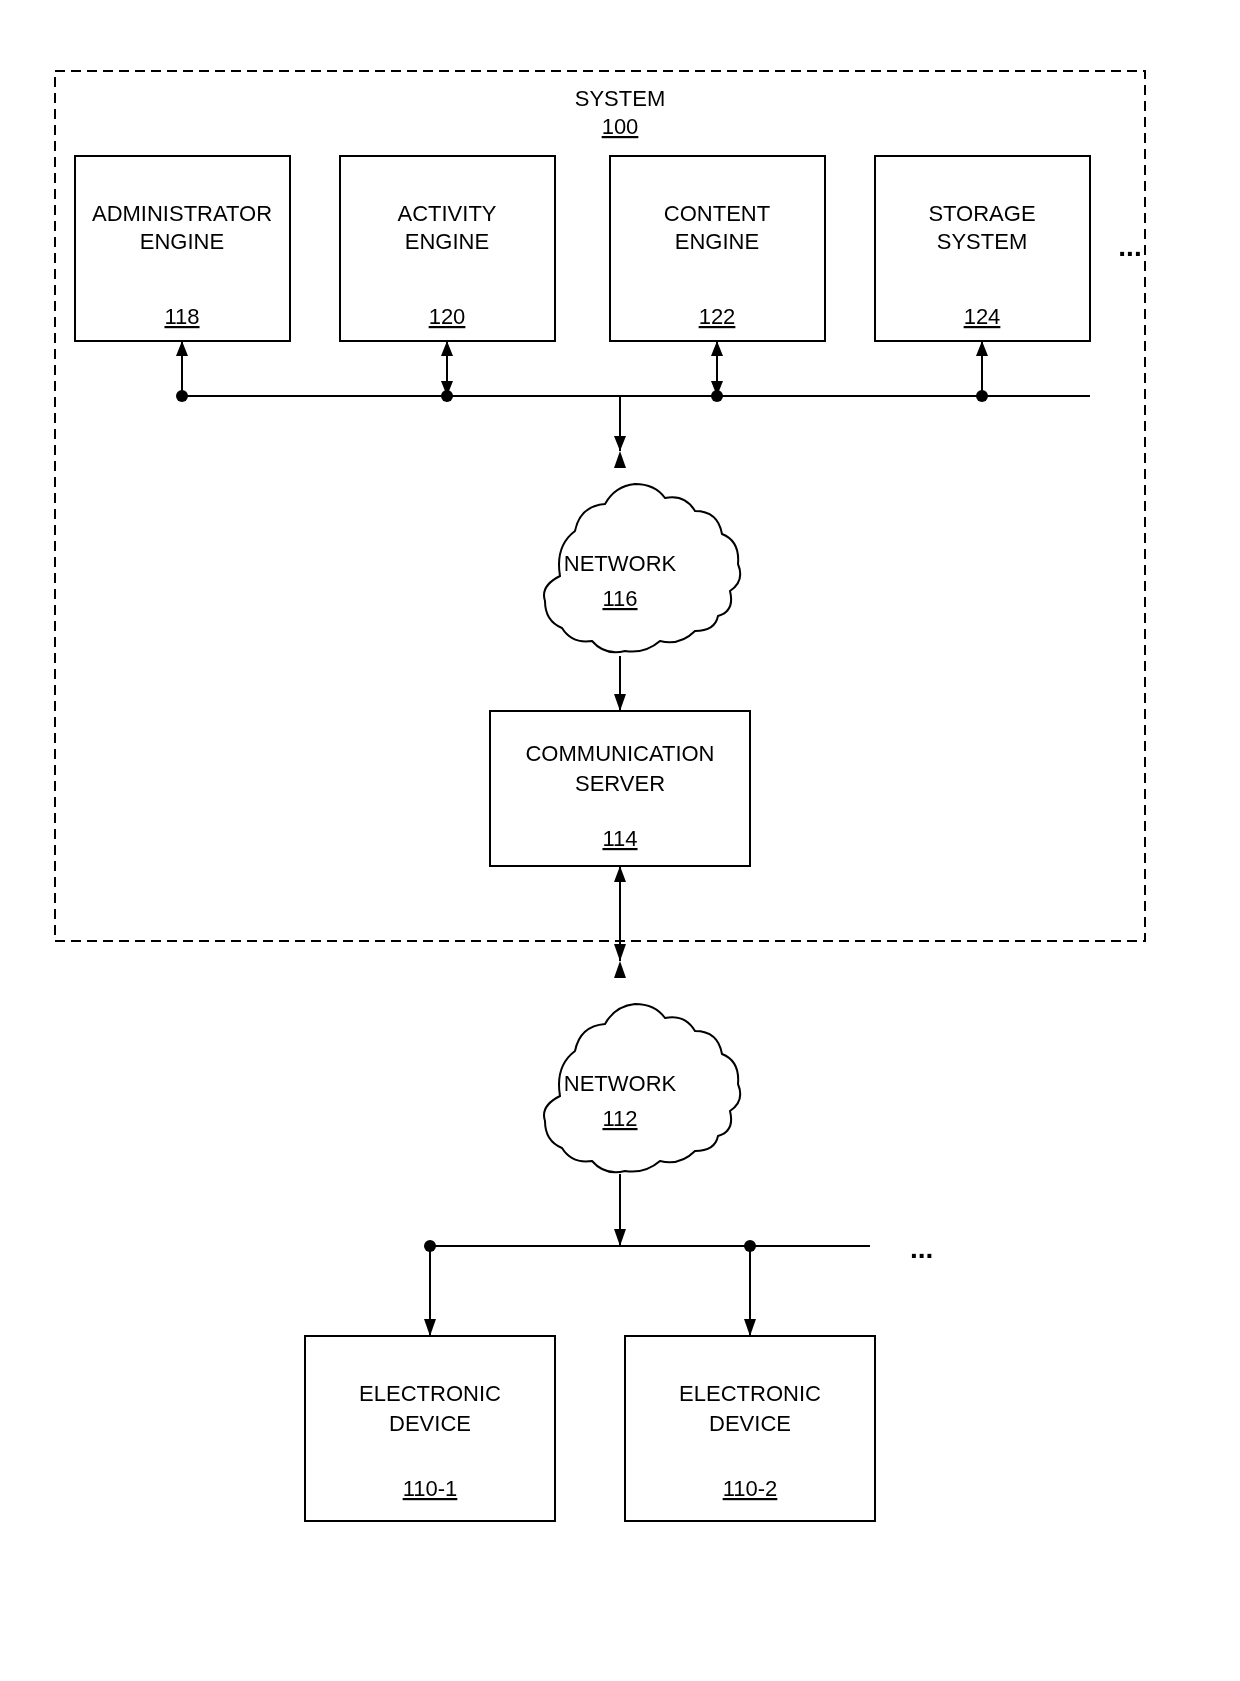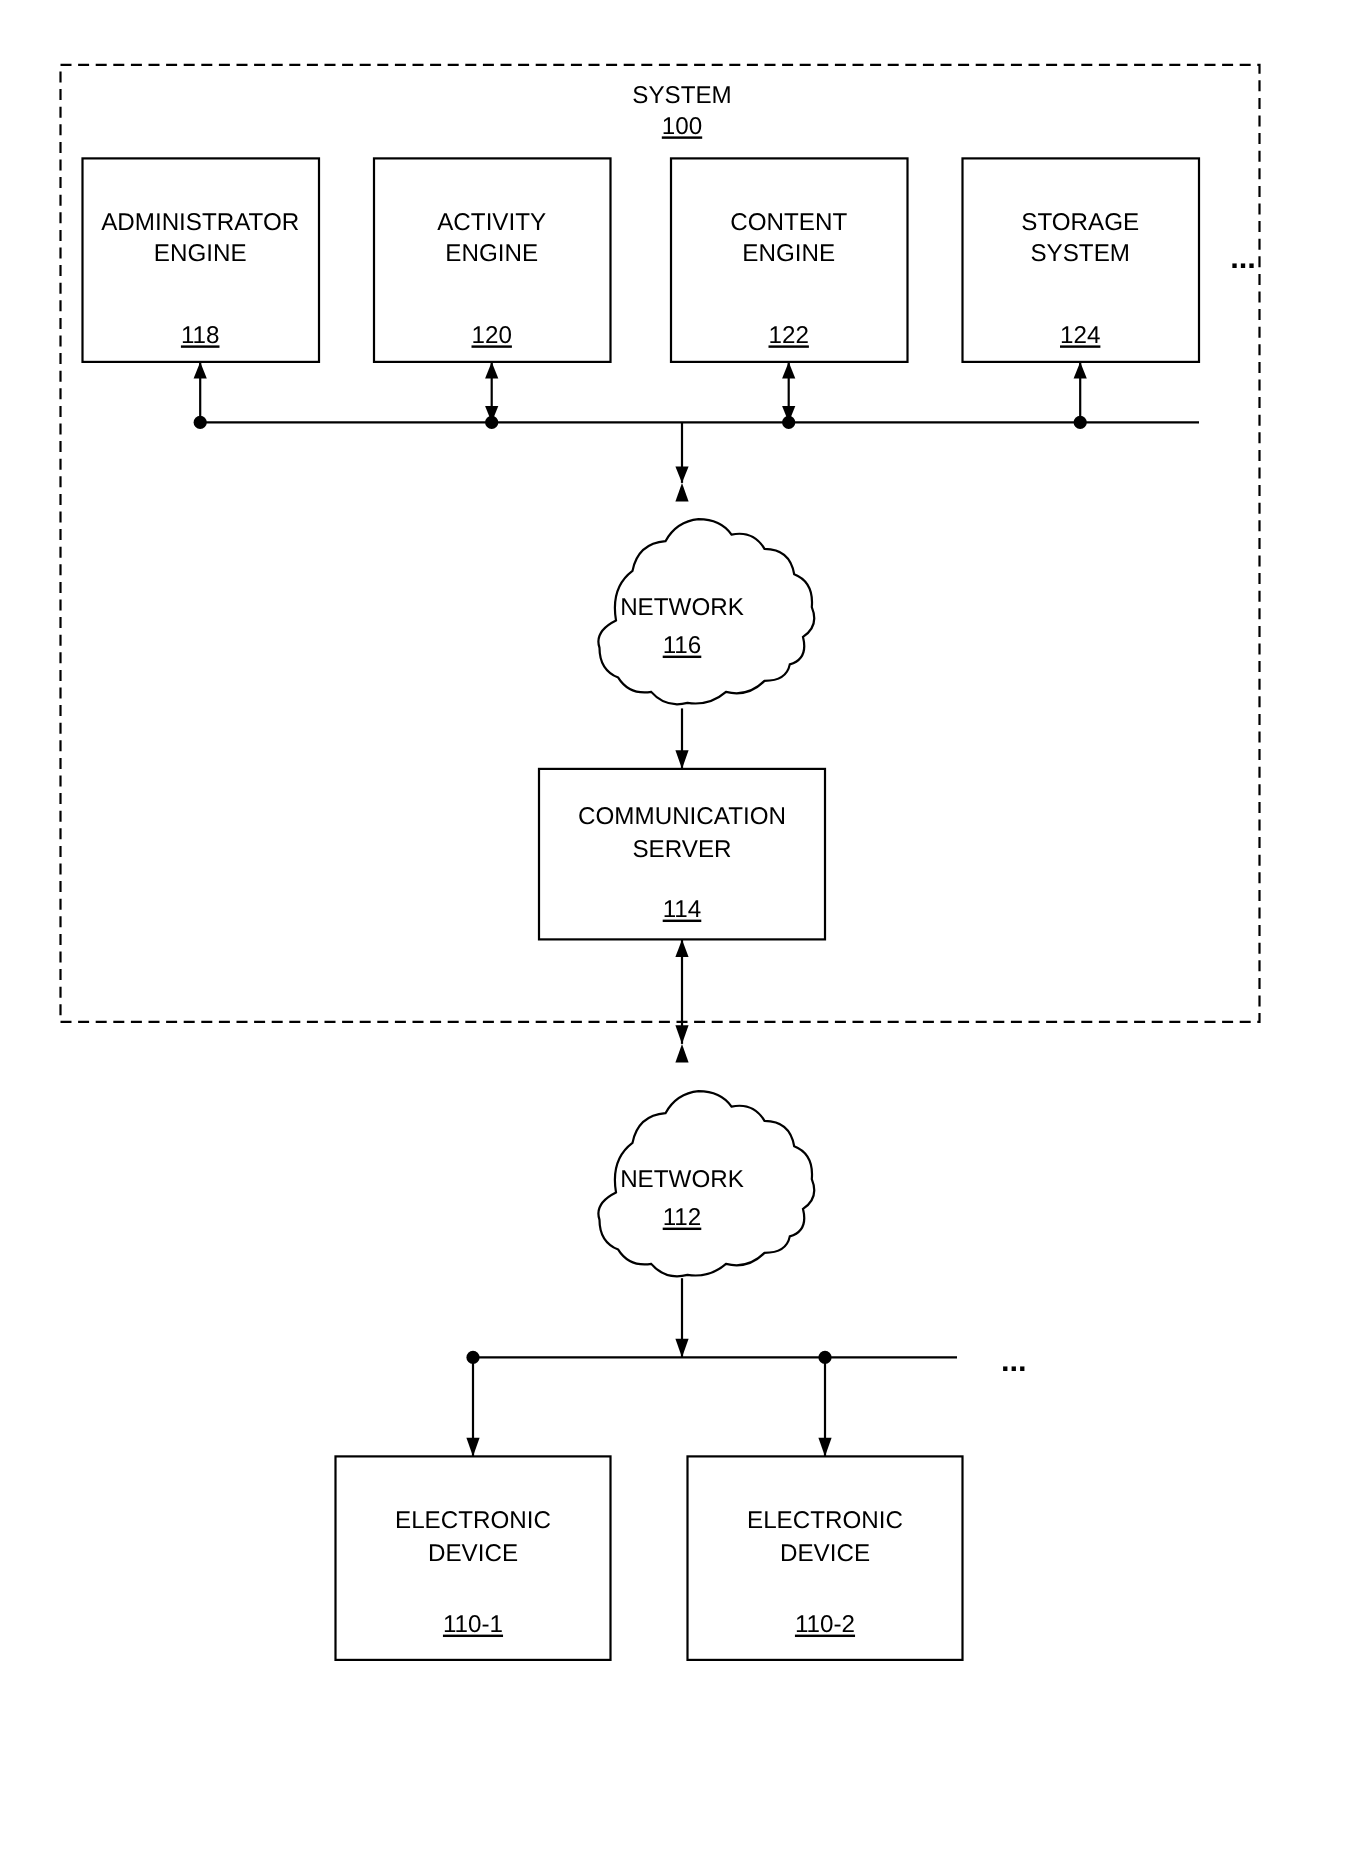--- a/index.html
+++ b/index.html
@@ -6,21 +6,21 @@
     body {
       background: #fff;
       font-family: Arial, Helvetica, sans-serif;
       width: 1240px;
       height: 1681px;
       overflow: hidden;
       position: relative;
     }
     .diagram-container {
       position: absolute;
-      top: 4px; left: 0;
+      top: 16px; left: 0;
       width: 1240px;
       height: 1341px;
     }
     svg {
       width: 1240px;
       height: 1681px;
     }
     .label-text {
       font-family: Arial, Helvetica, sans-serif;
       font-size: 22px;

